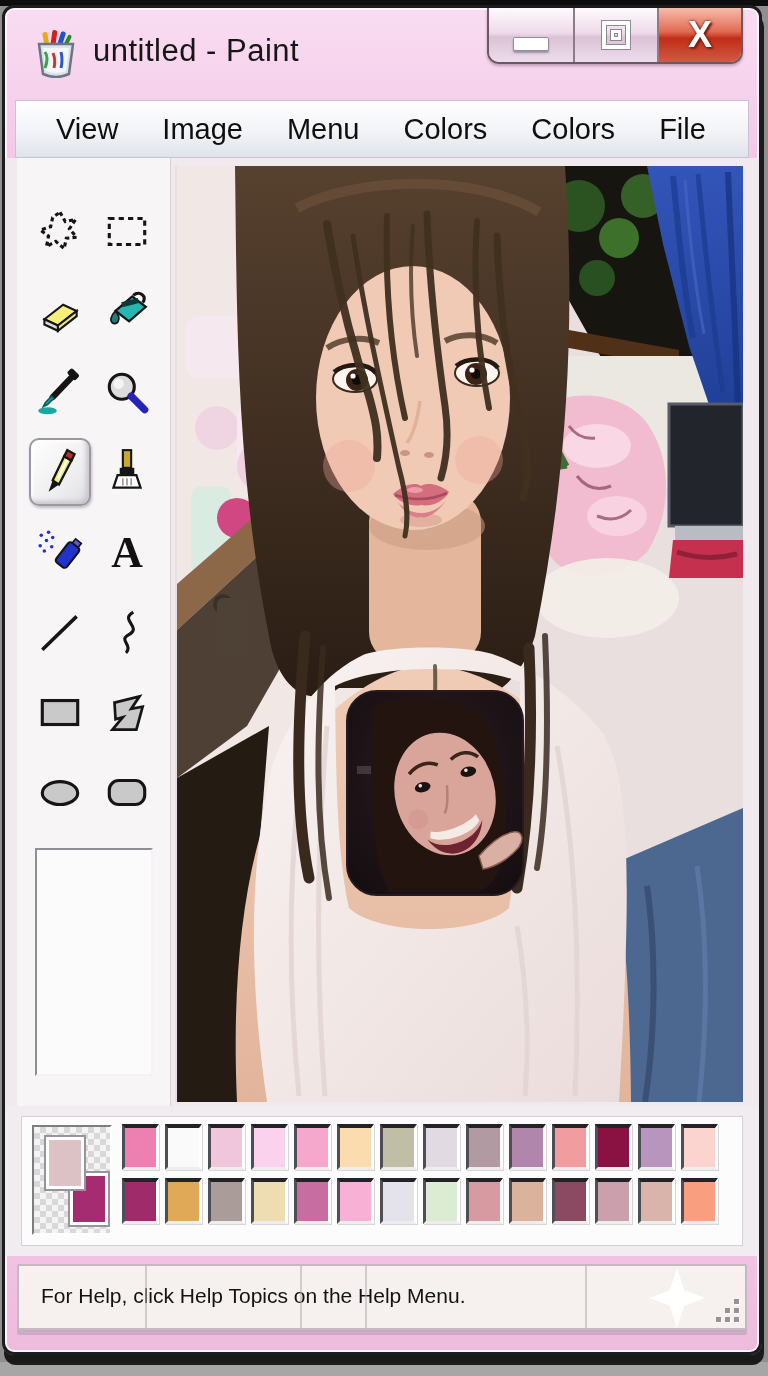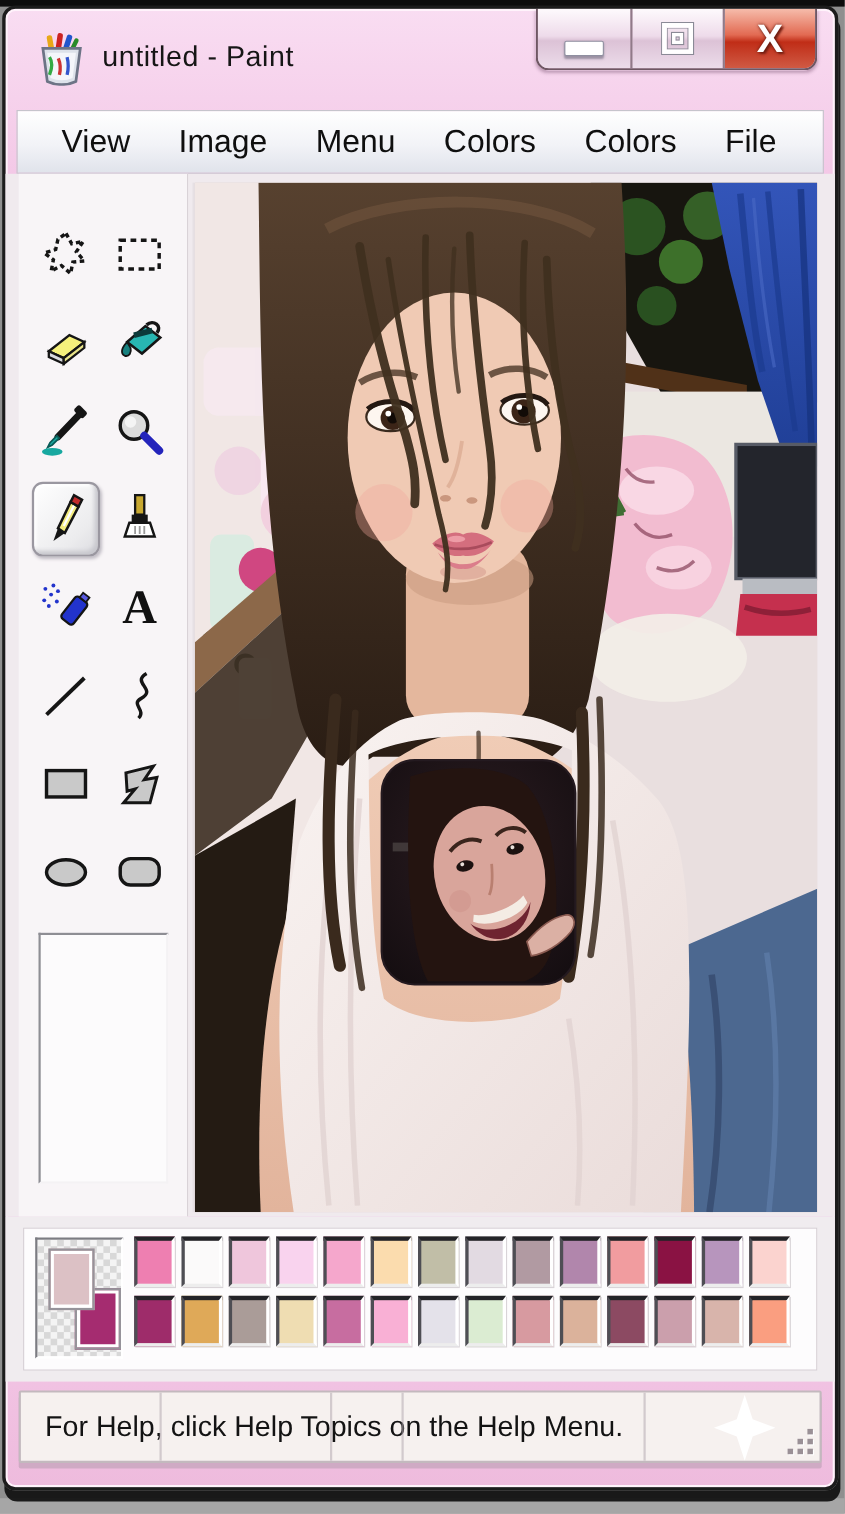--- a/index.html
+++ b/index.html
@@ -20,21 +20,21 @@
     border:3px solid #1c1c1c; border-radius:12px;
     box-shadow:2px 10px 0 rgba(15,15,15,.92), inset 0 0 0 2px #fff3fb;
     z-index:2;
   }
 
   
   .titlebar{ position:relative; height:88px; }
   .app-icon{ position:absolute; left:26px; top:18px; width:50px; height:52px; }
   .title-text{
     position:absolute; left:88px; top:0; line-height:86px;
-    font-size:26px; color:#161616; letter-spacing:.5px;
+    font-size:31px; color:#161616; letter-spacing:.5px;
   }
   .win-controls{
     position:absolute; top:0; right:16px; height:56px; display:flex;
     border:2px solid #6e5763; border-top:none; border-radius:0 0 12px 12px; overflow:hidden;
     box-shadow:0 2px 3px rgba(90,50,80,.35);
   }
   .winbtn{
     width:84px; height:100%; display:flex; align-items:center; justify-content:center;
     background:linear-gradient(#fefafd,#eedbea 46%,#dcc2d6 54%,#ecdcea);
     border:none; cursor:pointer;
@@ -108,21 +108,21 @@
     position:absolute; width:37px; height:46px; cursor:pointer;
     border-top:4px solid #232327; border-left:3px solid #4e4e54;
     border-right:3px solid #ffffff; border-bottom:3px solid #ededed;
     box-shadow:1px 1px 0 #d9d4d8;
   }
 
   
   .status-bar{
     position:absolute; left:12px; right:12px; top:1256px; height:66px;
     background:#f6f1ef; border:2px solid #c3b9be; border-radius:2px;
-    font-size:26px; color:#131313; line-height:60px; padding-left:22px;
+    font-size:21px; color:#131313; line-height:60px; padding-left:22px;
     box-shadow:0 5px 0 #cfaac4; overflow:hidden;
   }
   .status-divider{ position:absolute; top:0; width:2px; height:100%; background:#b4a9b0; opacity:.55; }
   .sparkle{
     position:absolute; right:40px; top:2px; width:56px; height:60px; background:#ffffff; opacity:.95;
     clip-path:polygon(50% 0,63% 37%,100% 50%,63% 63%,50% 100%,37% 63%,0 50%,37% 37%);
   }
   .grip{ position:absolute; right:6px; bottom:6px; width:26px; height:26px; }
   .grip i{ position:absolute; width:5px; height:5px; background:#9a9096; box-shadow:1px 1px 0 #fff; }
   .grip i:nth-child(1){ right:0; bottom:0; } .grip i:nth-child(2){ right:9px; bottom:0; }

